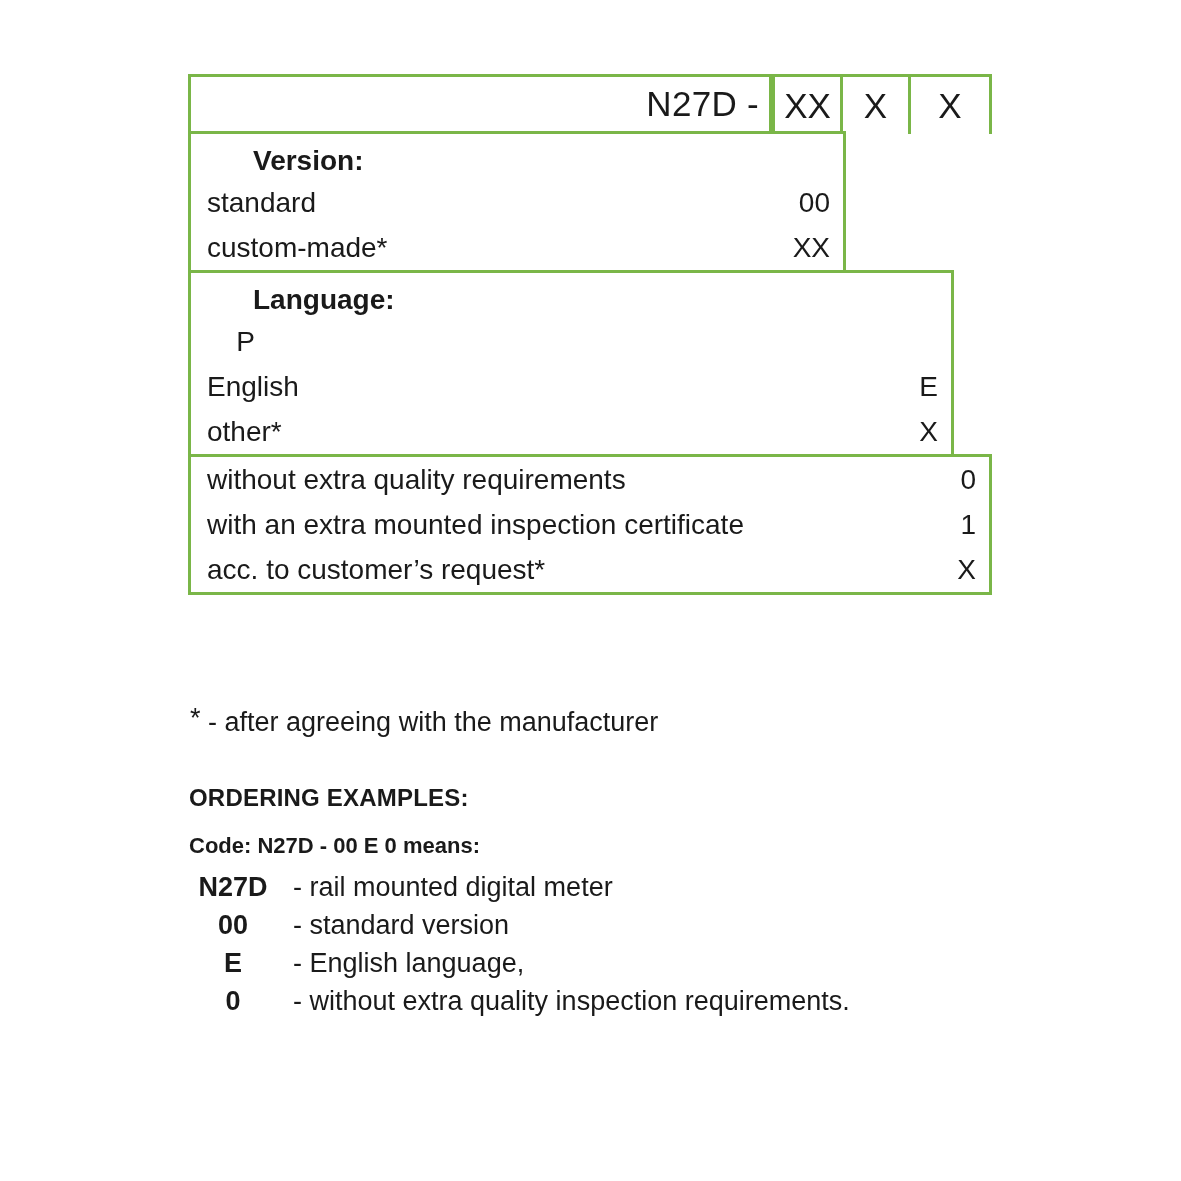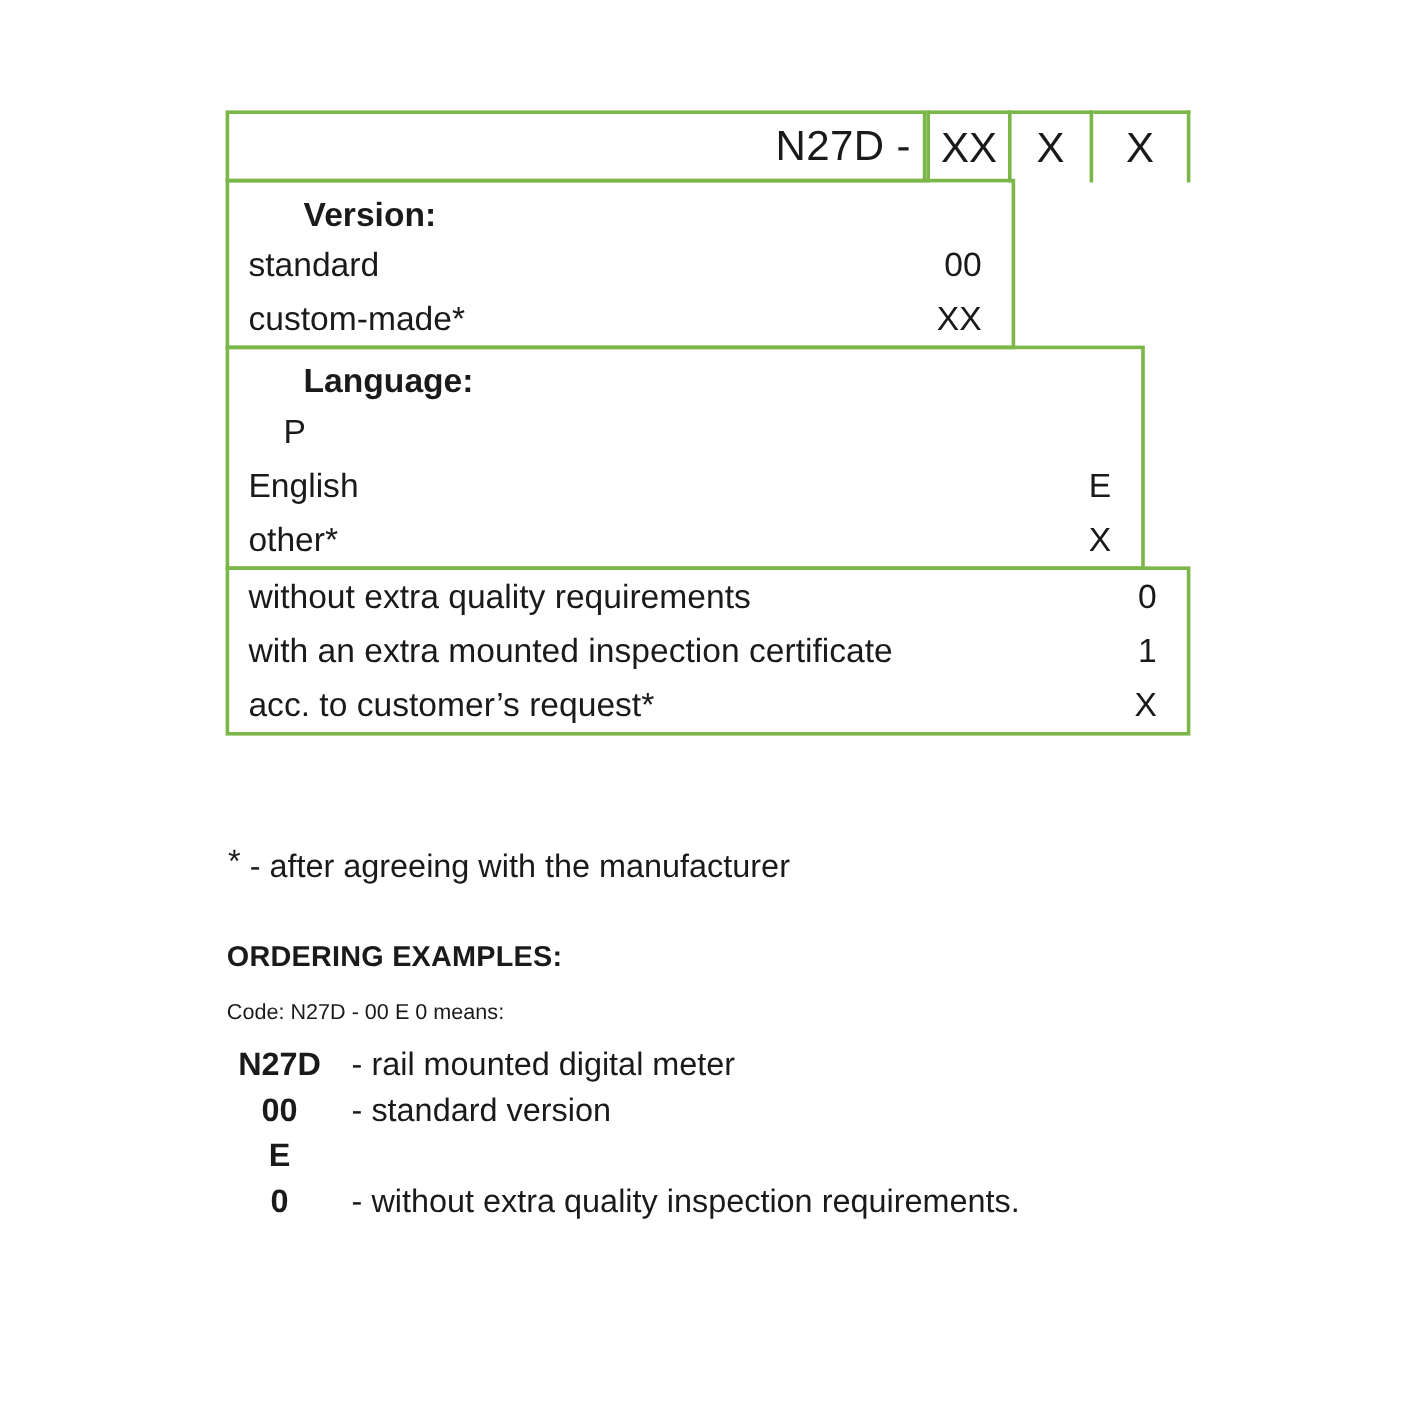--- a/index.html
+++ b/index.html
@@ -13,21 +13,21 @@
     font-family: "Liberation Sans", sans-serif;
     color: #1a1a1a;
     position: relative;
     overflow: hidden;
   }
 
   
   .code-table {
     position: absolute;
     left: 188px;
-    top: 92px;
+    top: 74px;
     width: 804px;
   }
 
   
   .header-row {
     display: flex;
     align-items: stretch;
     height: 60px;
   }
   .header-code-cell {
@@ -74,21 +74,21 @@
     font-weight: bold;
     padding: 9px 0 2px 16px;
     line-height: 1.25;
     margin-left: 46px;
   }
   .opt-row {
     display: flex;
     align-items: baseline;
     font-size: 28px;
     line-height: 1.25;
-    padding: 5px 12px 5px 16px;
+    padding: 5px 0 5px 16px;
   }
   .opt-label { flex: 1 1 auto; }
   .opt-code {
     flex: 0 0 auto;
     text-align: right;
     padding-right: 13px;
   }
   .sec-version .opt-code  { min-width: 60px; }
   .sec-language .opt-code { min-width: 48px; }
   .sec-accept .opt-code   { min-width: 60px; }
@@ -112,22 +112,22 @@
     left: 189px;
     top: 784px;
     font-size: 24px;
     font-weight: bold;
     letter-spacing: 0.2px;
   }
   .examples-code {
     position: absolute;
     left: 189px;
     top: 833px;
-    font-size: 18px;
-    font-weight: normal;
+    font-size: 22px;
+    font-weight: bold;
   }
   .examples-list {
     position: absolute;
     left: 189px;
     top: 868px;
   }
   .ex-row {
     display: flex;
     align-items: baseline;
     font-size: 27px;
@@ -221,18 +221,19 @@
   <div class="ex-row">
     <span class="ex-key">N27D</span>
     <span class="ex-desc">- rail mounted digital meter</span>
   </div>
   <div class="ex-row">
     <span class="ex-key">00</span>
     <span class="ex-desc">- standard version</span>
   </div>
   <div class="ex-row">
     <span class="ex-key">E</span>
+    <span class="ex-desc">- English language,</span>
   </div>
   <div class="ex-row">
     <span class="ex-key">0</span>
     <span class="ex-desc">- without extra quality inspection requirements.</span>
   </div>
 </div>
 
 </body></html>

